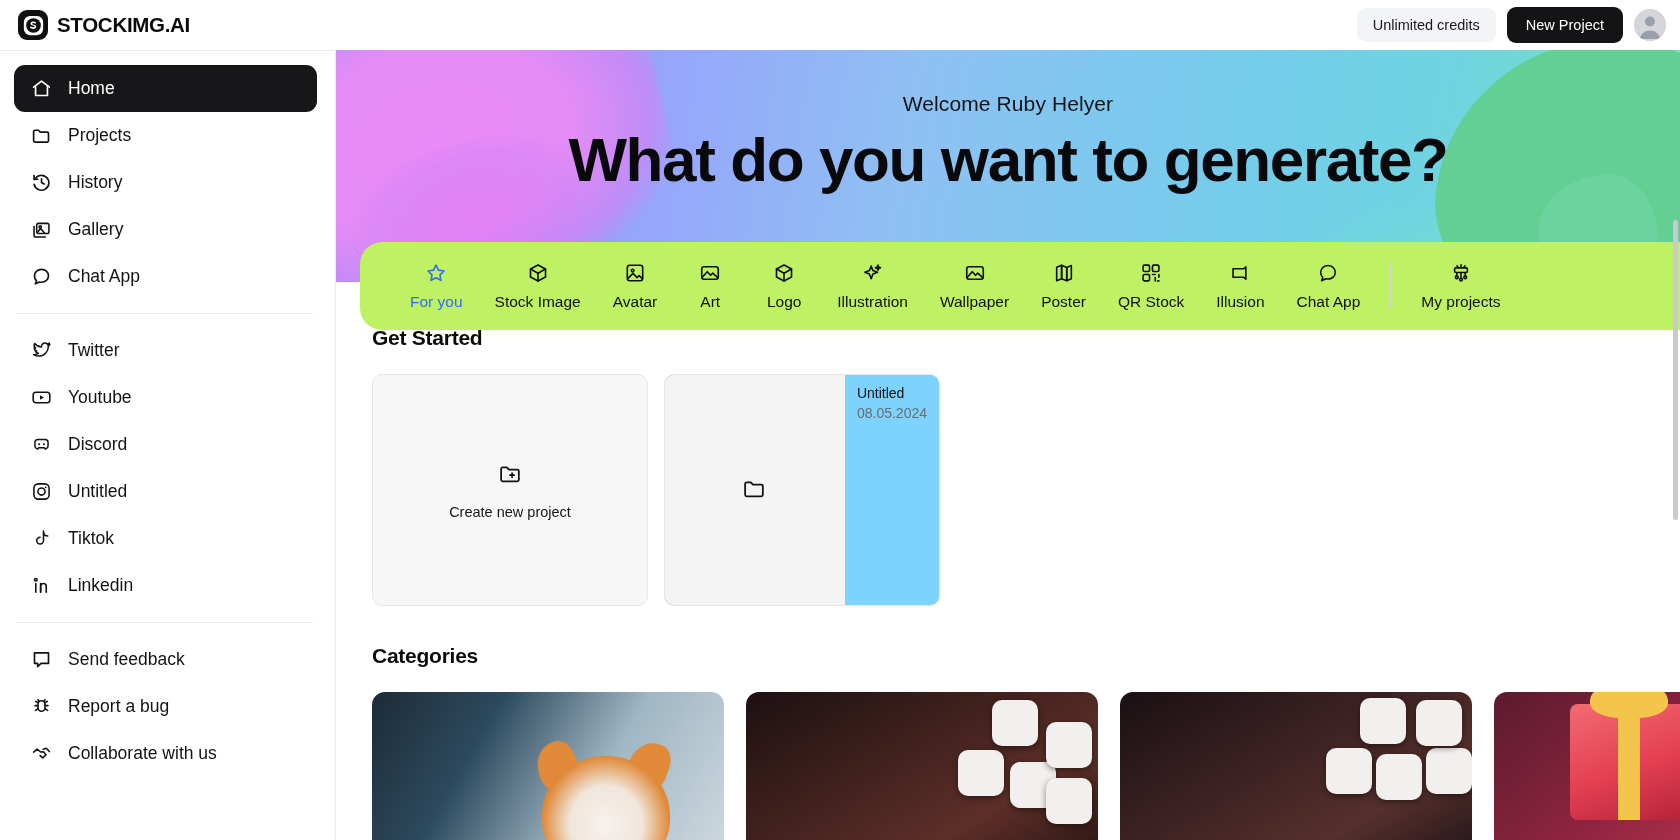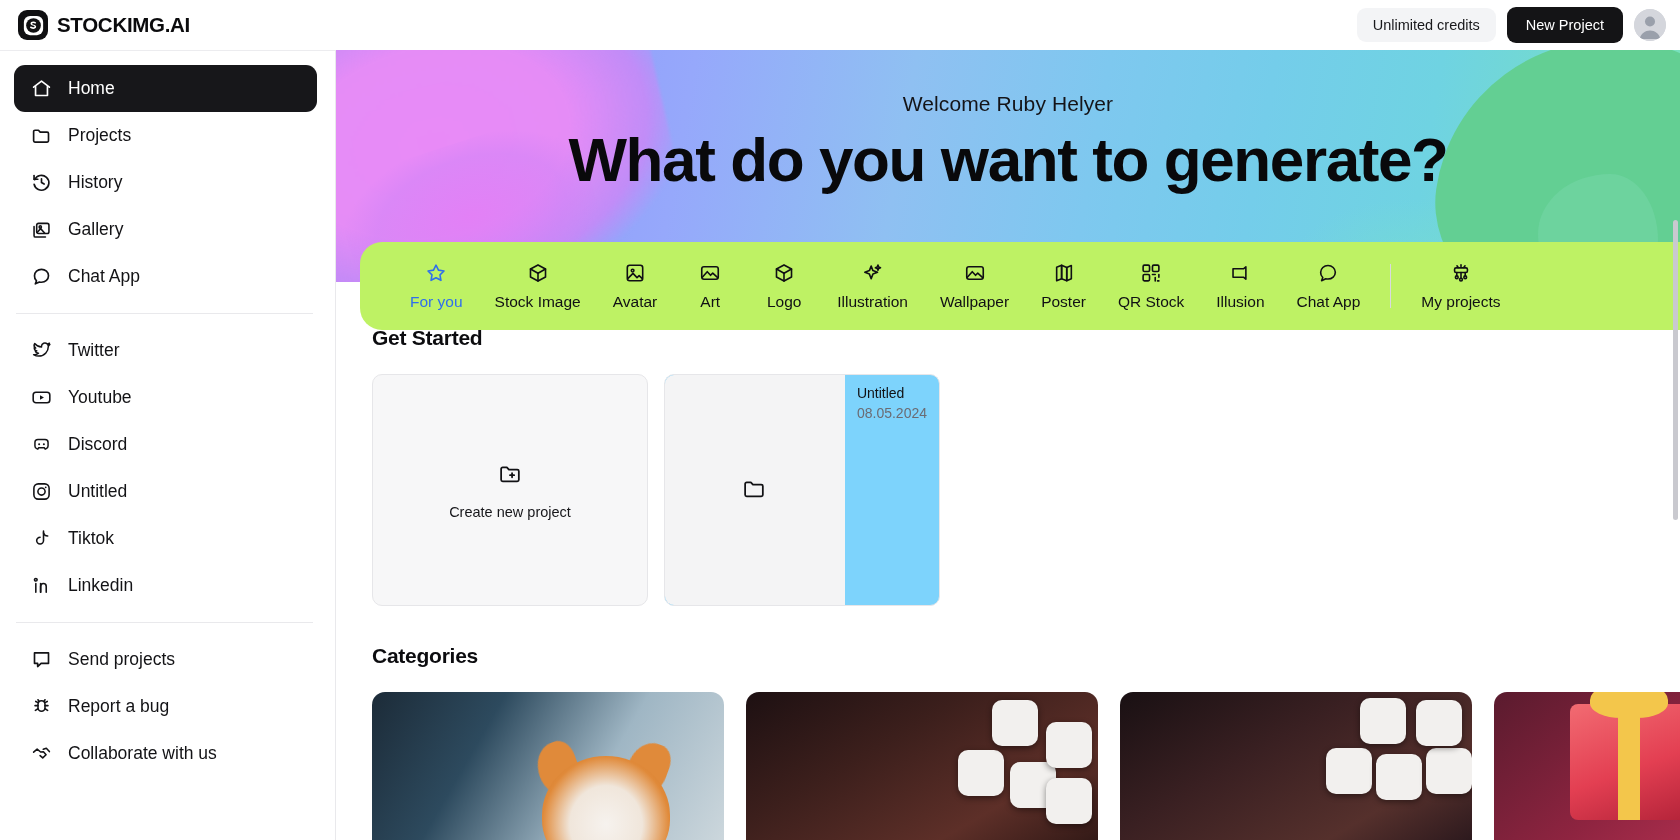--- a/index.html
+++ b/index.html
@@ -311,21 +311,21 @@
       </div>
 
       <div class="nav-sep"></div>
 
       <div class="nav-item">
         <span class="nav-ico">
             <svg width="21" height="21" viewBox="0 0 24 24" fill="none" stroke="currentColor" stroke-width="1.9" stroke-linecap="round" stroke-linejoin="round">
               <path d="M20 4.5H4v12h3.6v3.6l3.9-3.6H20z"></path>
             </svg>
           </span>
-        <span>Send projects</span>
+        <span>Send feedback</span>
       </div>
       <div class="nav-item">
         <span class="nav-ico">
             <svg width="21" height="21" viewBox="0 0 24 24" fill="none" stroke="currentColor" stroke-width="1.8" stroke-linecap="round" stroke-linejoin="round">
               <path d="M8 9.5a4 4 0 0 1 8 0v4a4 4 0 0 1-8 0z"></path>
               <path d="M9.3 6.3 8 4.3M14.7 6.3 16 4.3M8 11H4.6M19.4 11H16M8 14.6 5 16.4M19 16.4 16 14.6M8.2 7.6 5.4 6.2M18.6 6.2l-2.8 1.4"></path>
             </svg>
           </span>
         <span>Report a bug</span>
       </div>

